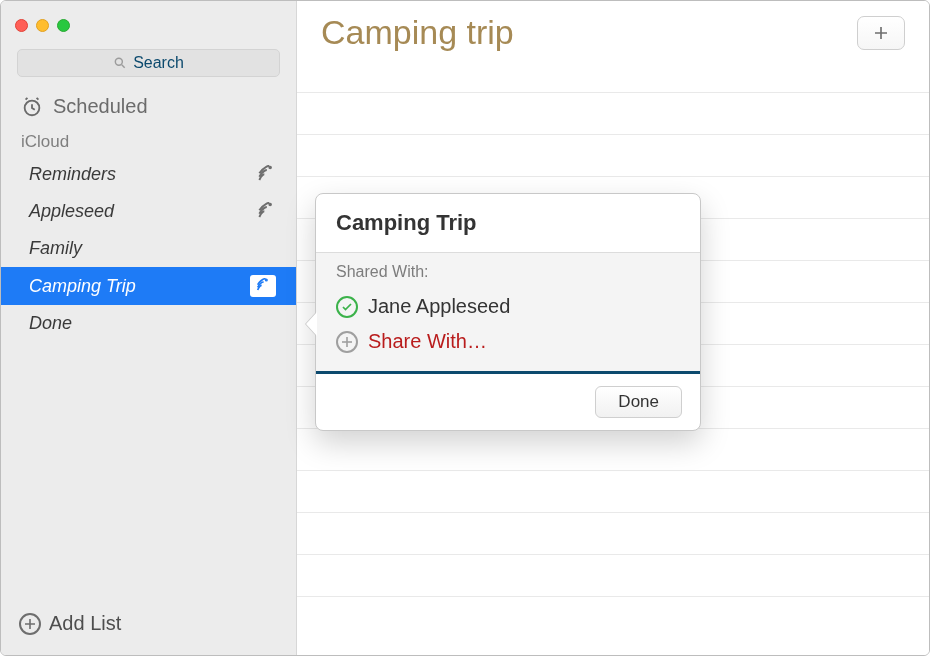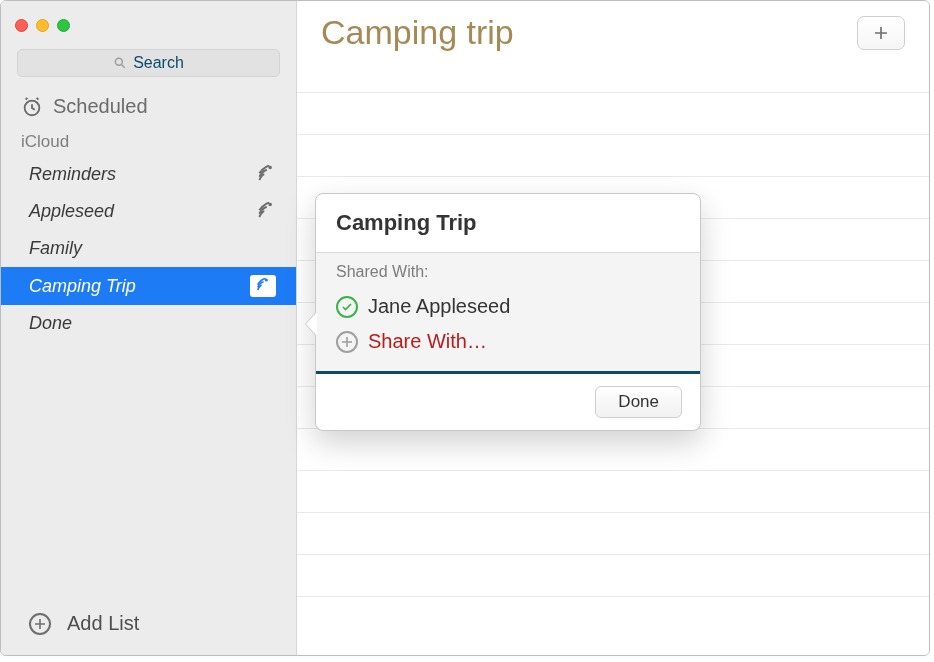--- a/index.html
+++ b/index.html
@@ -83,24 +83,24 @@
       color: #fff;
     }
     .share-ind { width:20px; height:20px; }
     .share-ind.sel-box {
       background:#fff; border-radius:3px;
       display:flex; align-items:center; justify-content:center;
       width:26px; height:22px;
     }
     .foot {
       margin-top: auto;
-      padding: 14px 28px 20px;
-      display: flex;
-      align-items: center;
-      gap: 16px;
+      padding: 14px 18px 20px;
+      display: flex;
+      align-items: center;
+      gap: 8px;
       color: #4e4e4e;
       font-size: 20px;
     }
     .foot .plus-circle {
       width:22px; height:22px; border:2px solid #6e6e6e; border-radius:50%;
       display:flex; align-items:center; justify-content:center;
     }
     .foot .plus-circle svg { width:10px;height:10px; }
     .main {
       flex:1;

